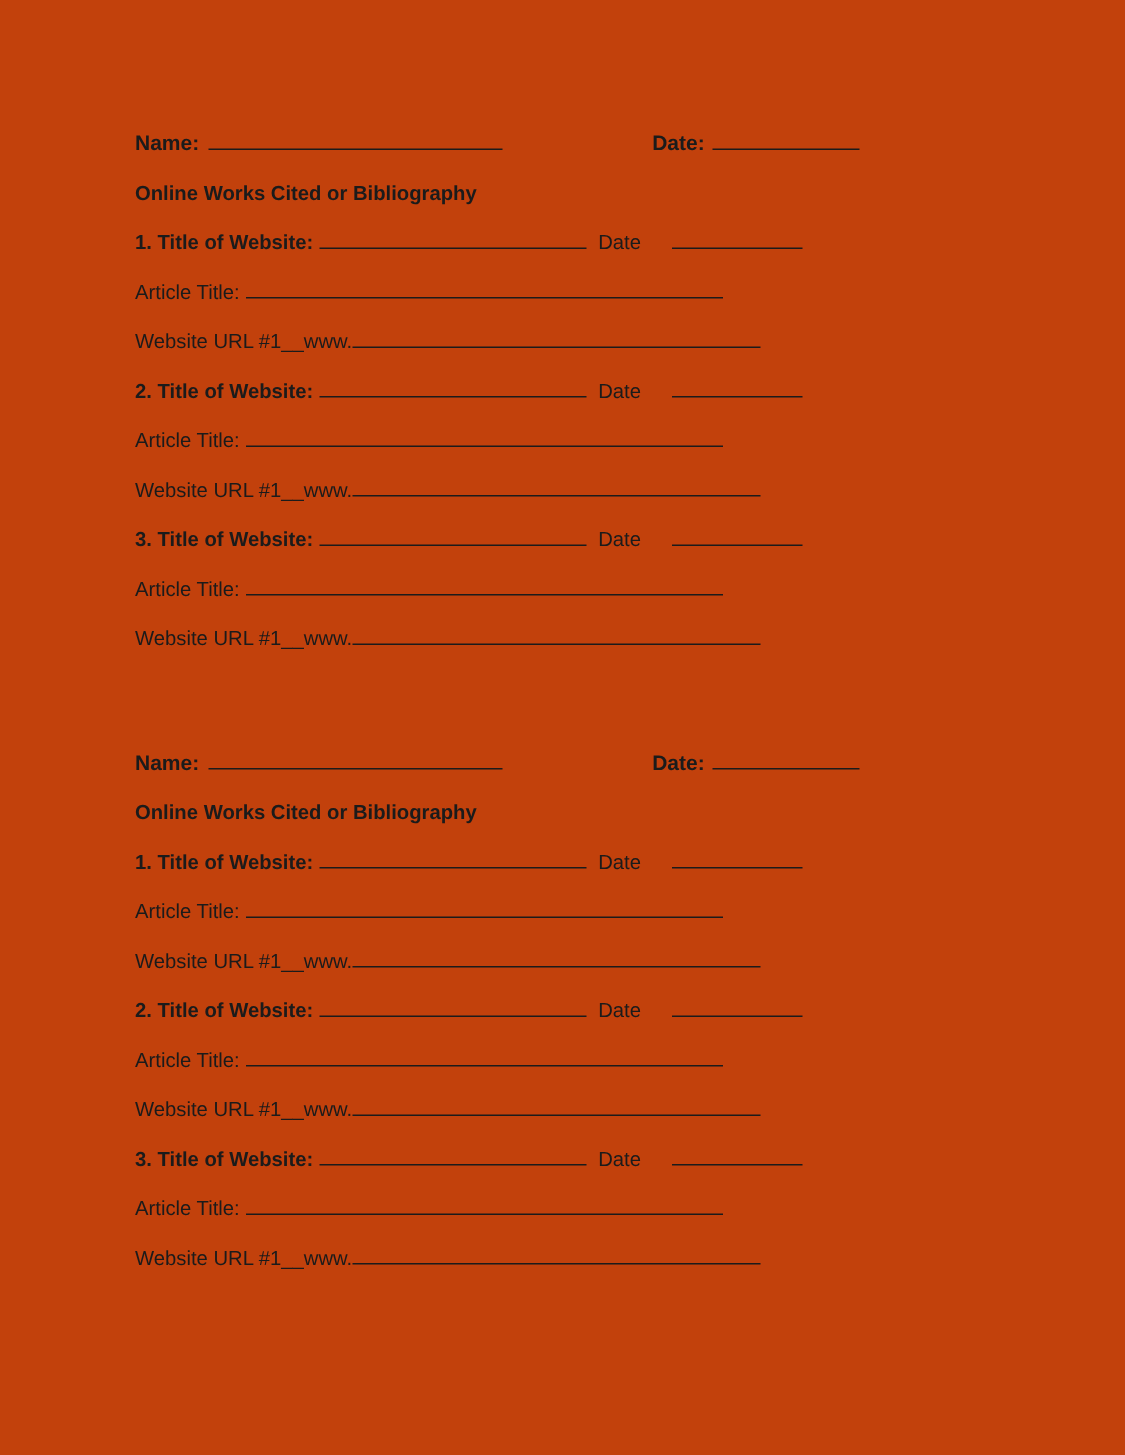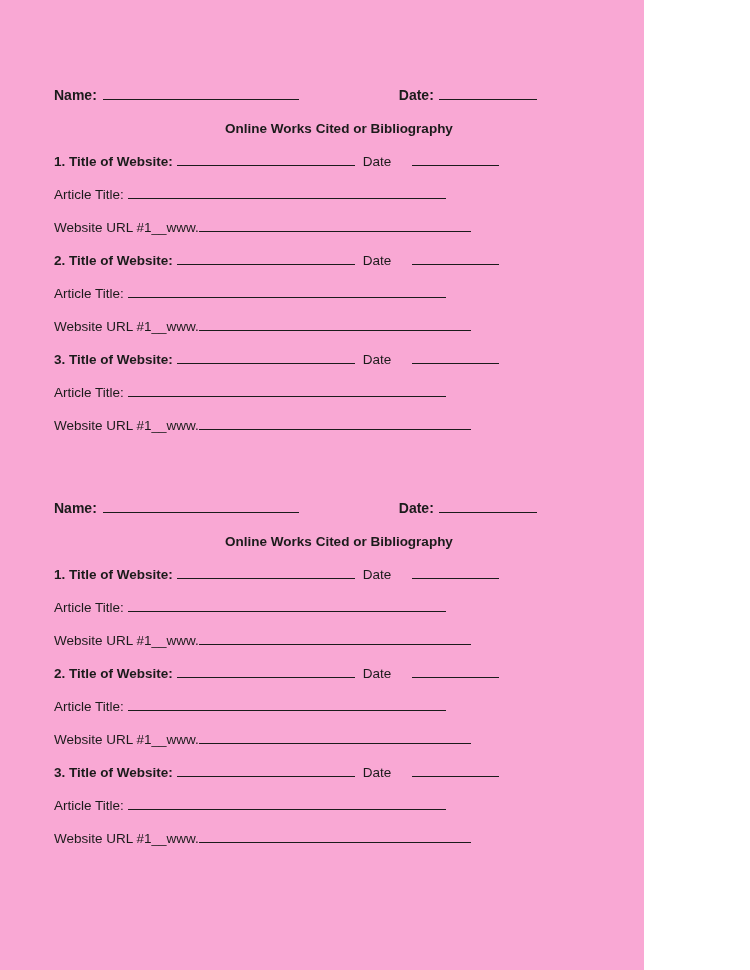--- a/index.html
+++ b/index.html
@@ -4,26 +4,26 @@
 <style>
   html, body {
     margin: 0;
     padding: 0;
     background: #ffffff;
     color: #1b1b1b;
     font-family: "Liberation Sans", sans-serif;
   }
   .page {
     position: relative;
-    width: 644px;
+    width: 750px;
     height: 970px;
-    background: #f9a8d4;
+    background: #c2410c;
     overflow: hidden;
     box-sizing: border-box;
-    padding: 86px 90px 0 54px;
+    padding: 86px 90px 0 90px;
   }
   .section {
     width: 570px;
   }
   .section + .section {
     margin-top: 64px;
   }
   .row {
     white-space: nowrap;
     font-size: 13.5px;
@@ -38,21 +38,20 @@
     height: 13px;
     vertical-align: baseline;
   }
   
   .name-row { font-size: 14px; }
   .blank-name { width: 196px; margin-left: 6px; }
   .header-date-group { margin-left: 100px; }
   .blank-header-date { width: 98px; margin-left: 5px; }
   
   .title-row {
-    text-align: center;
     font-weight: bold;
     font-size: 13.5px;
   }
   
   .blank-website-title { width: 178px; margin-left: 4px; margin-right: 8px; }
   .blank-entry-date { width: 87px; margin-left: 21px; }
   .blank-article { width: 318px; margin-left: 4px; }
   .blank-url { width: 272px; }
 </style>
 </head>

